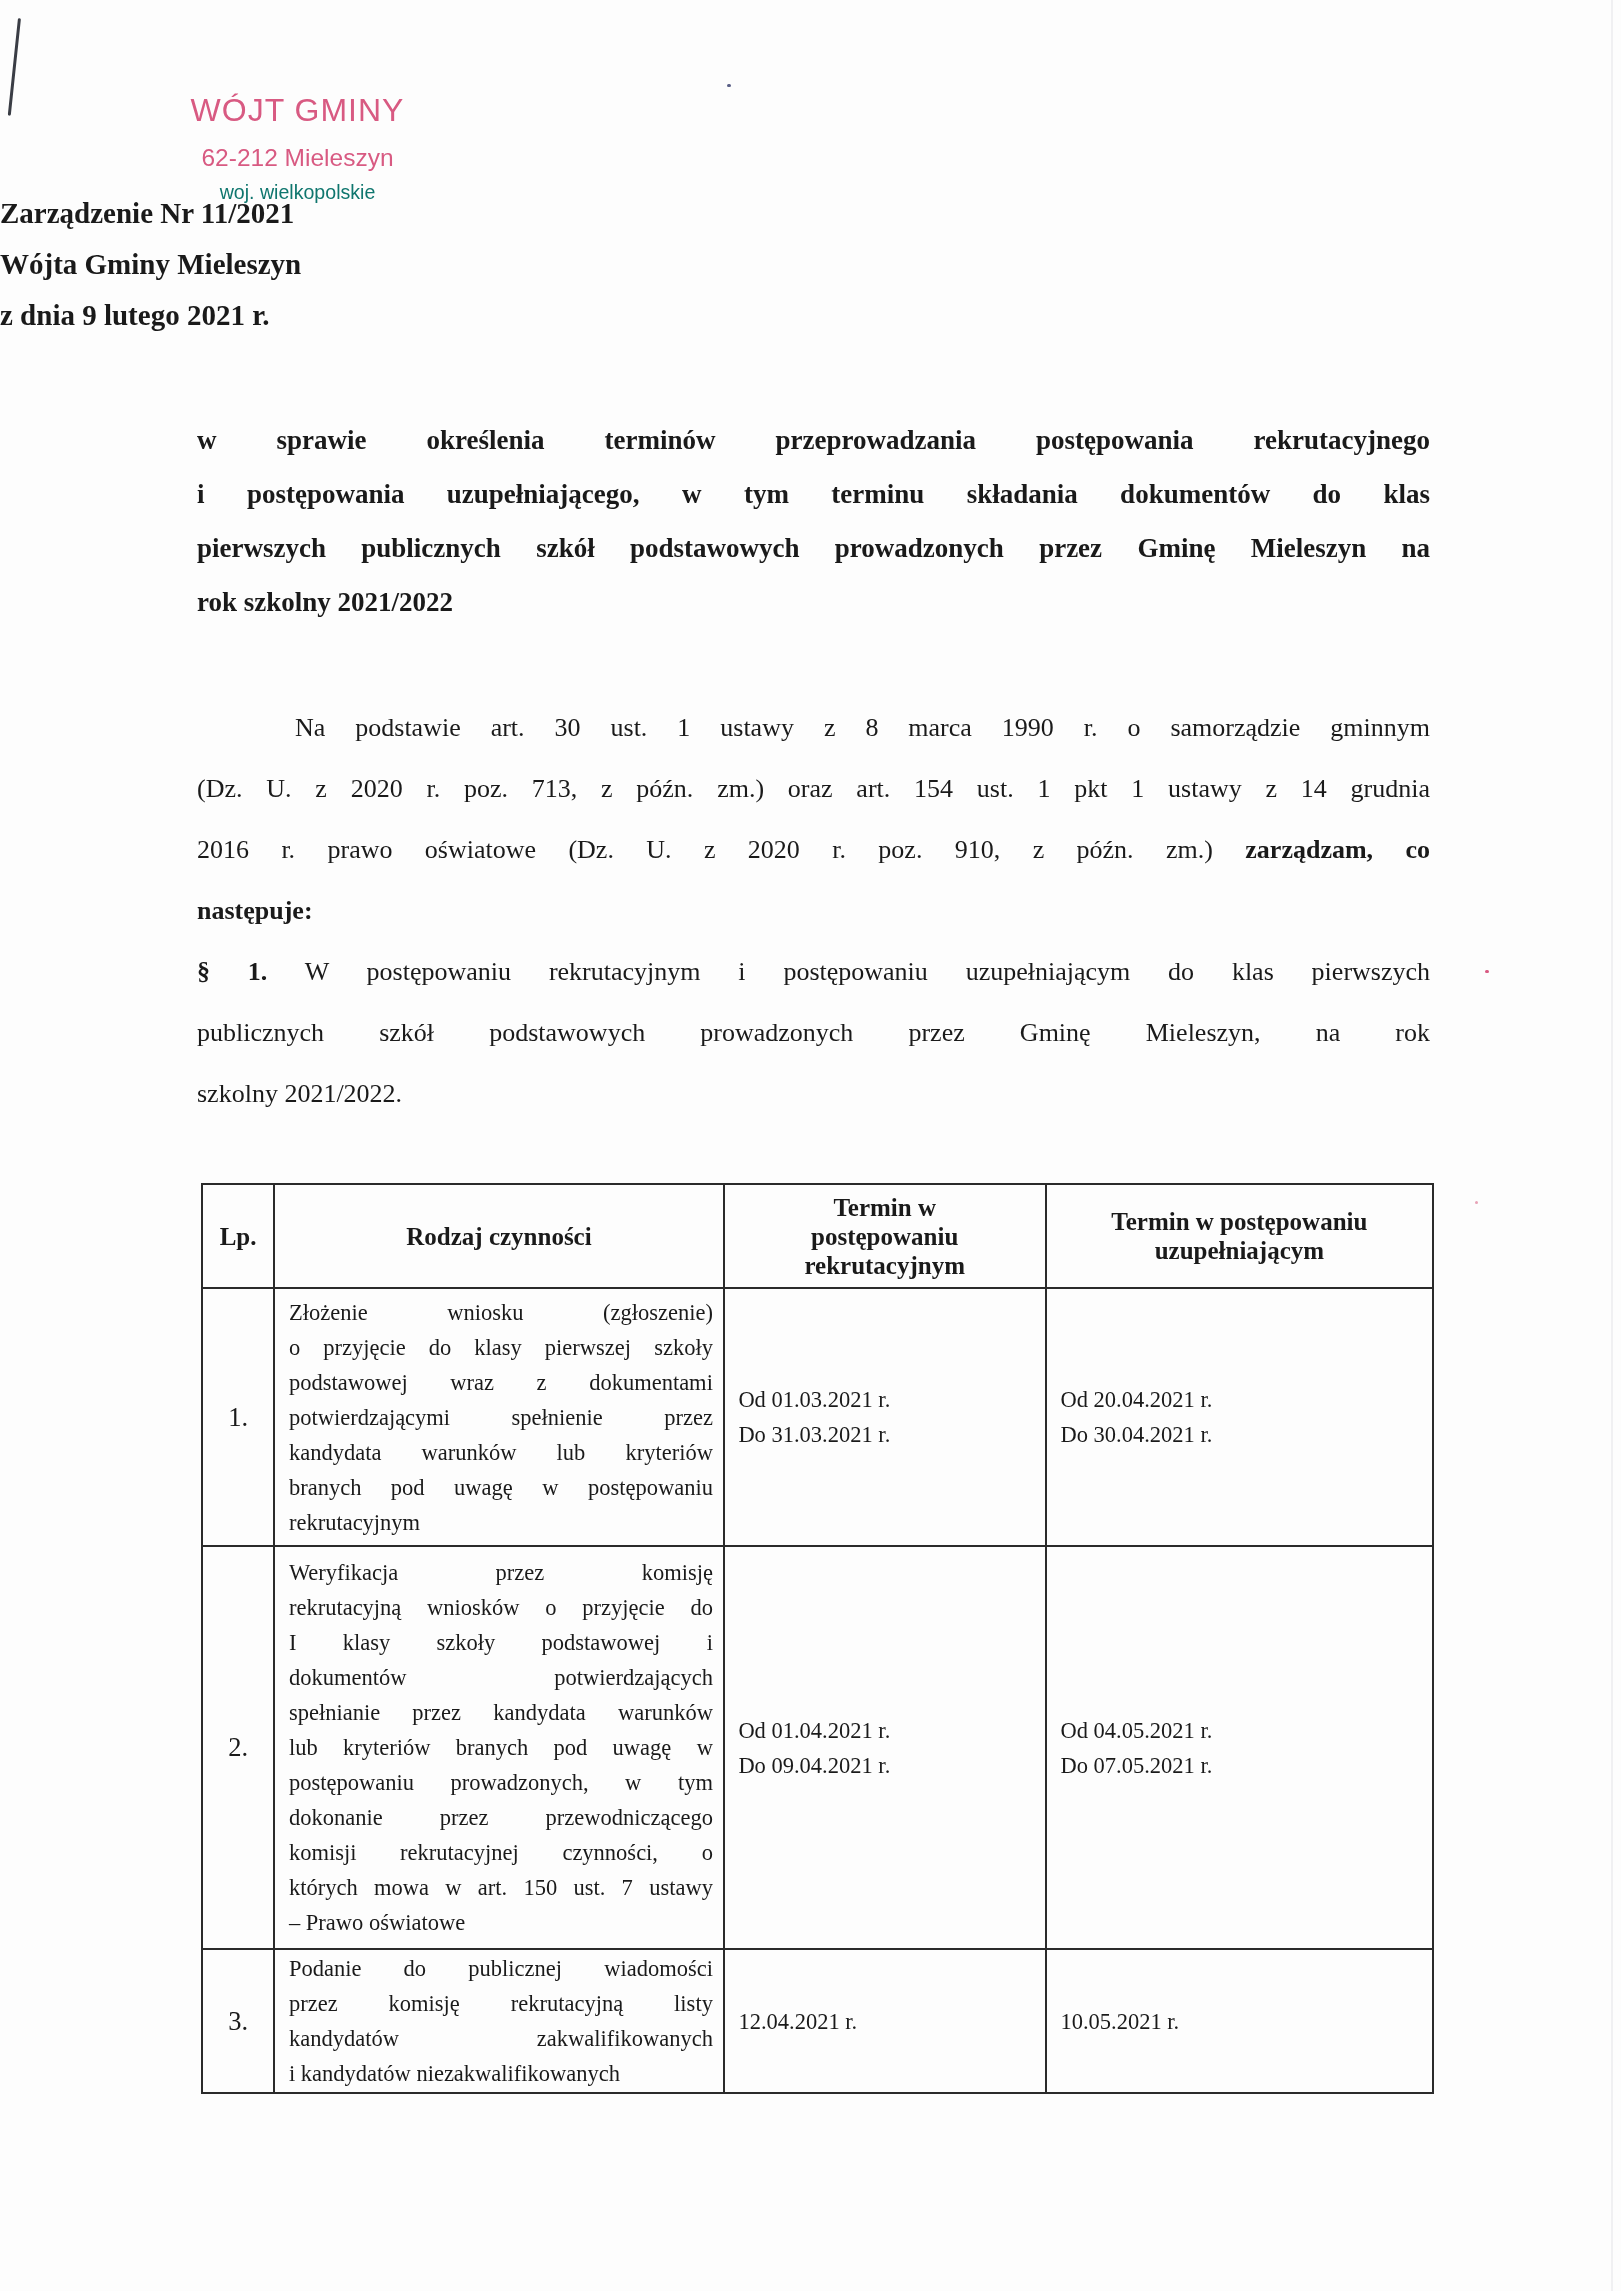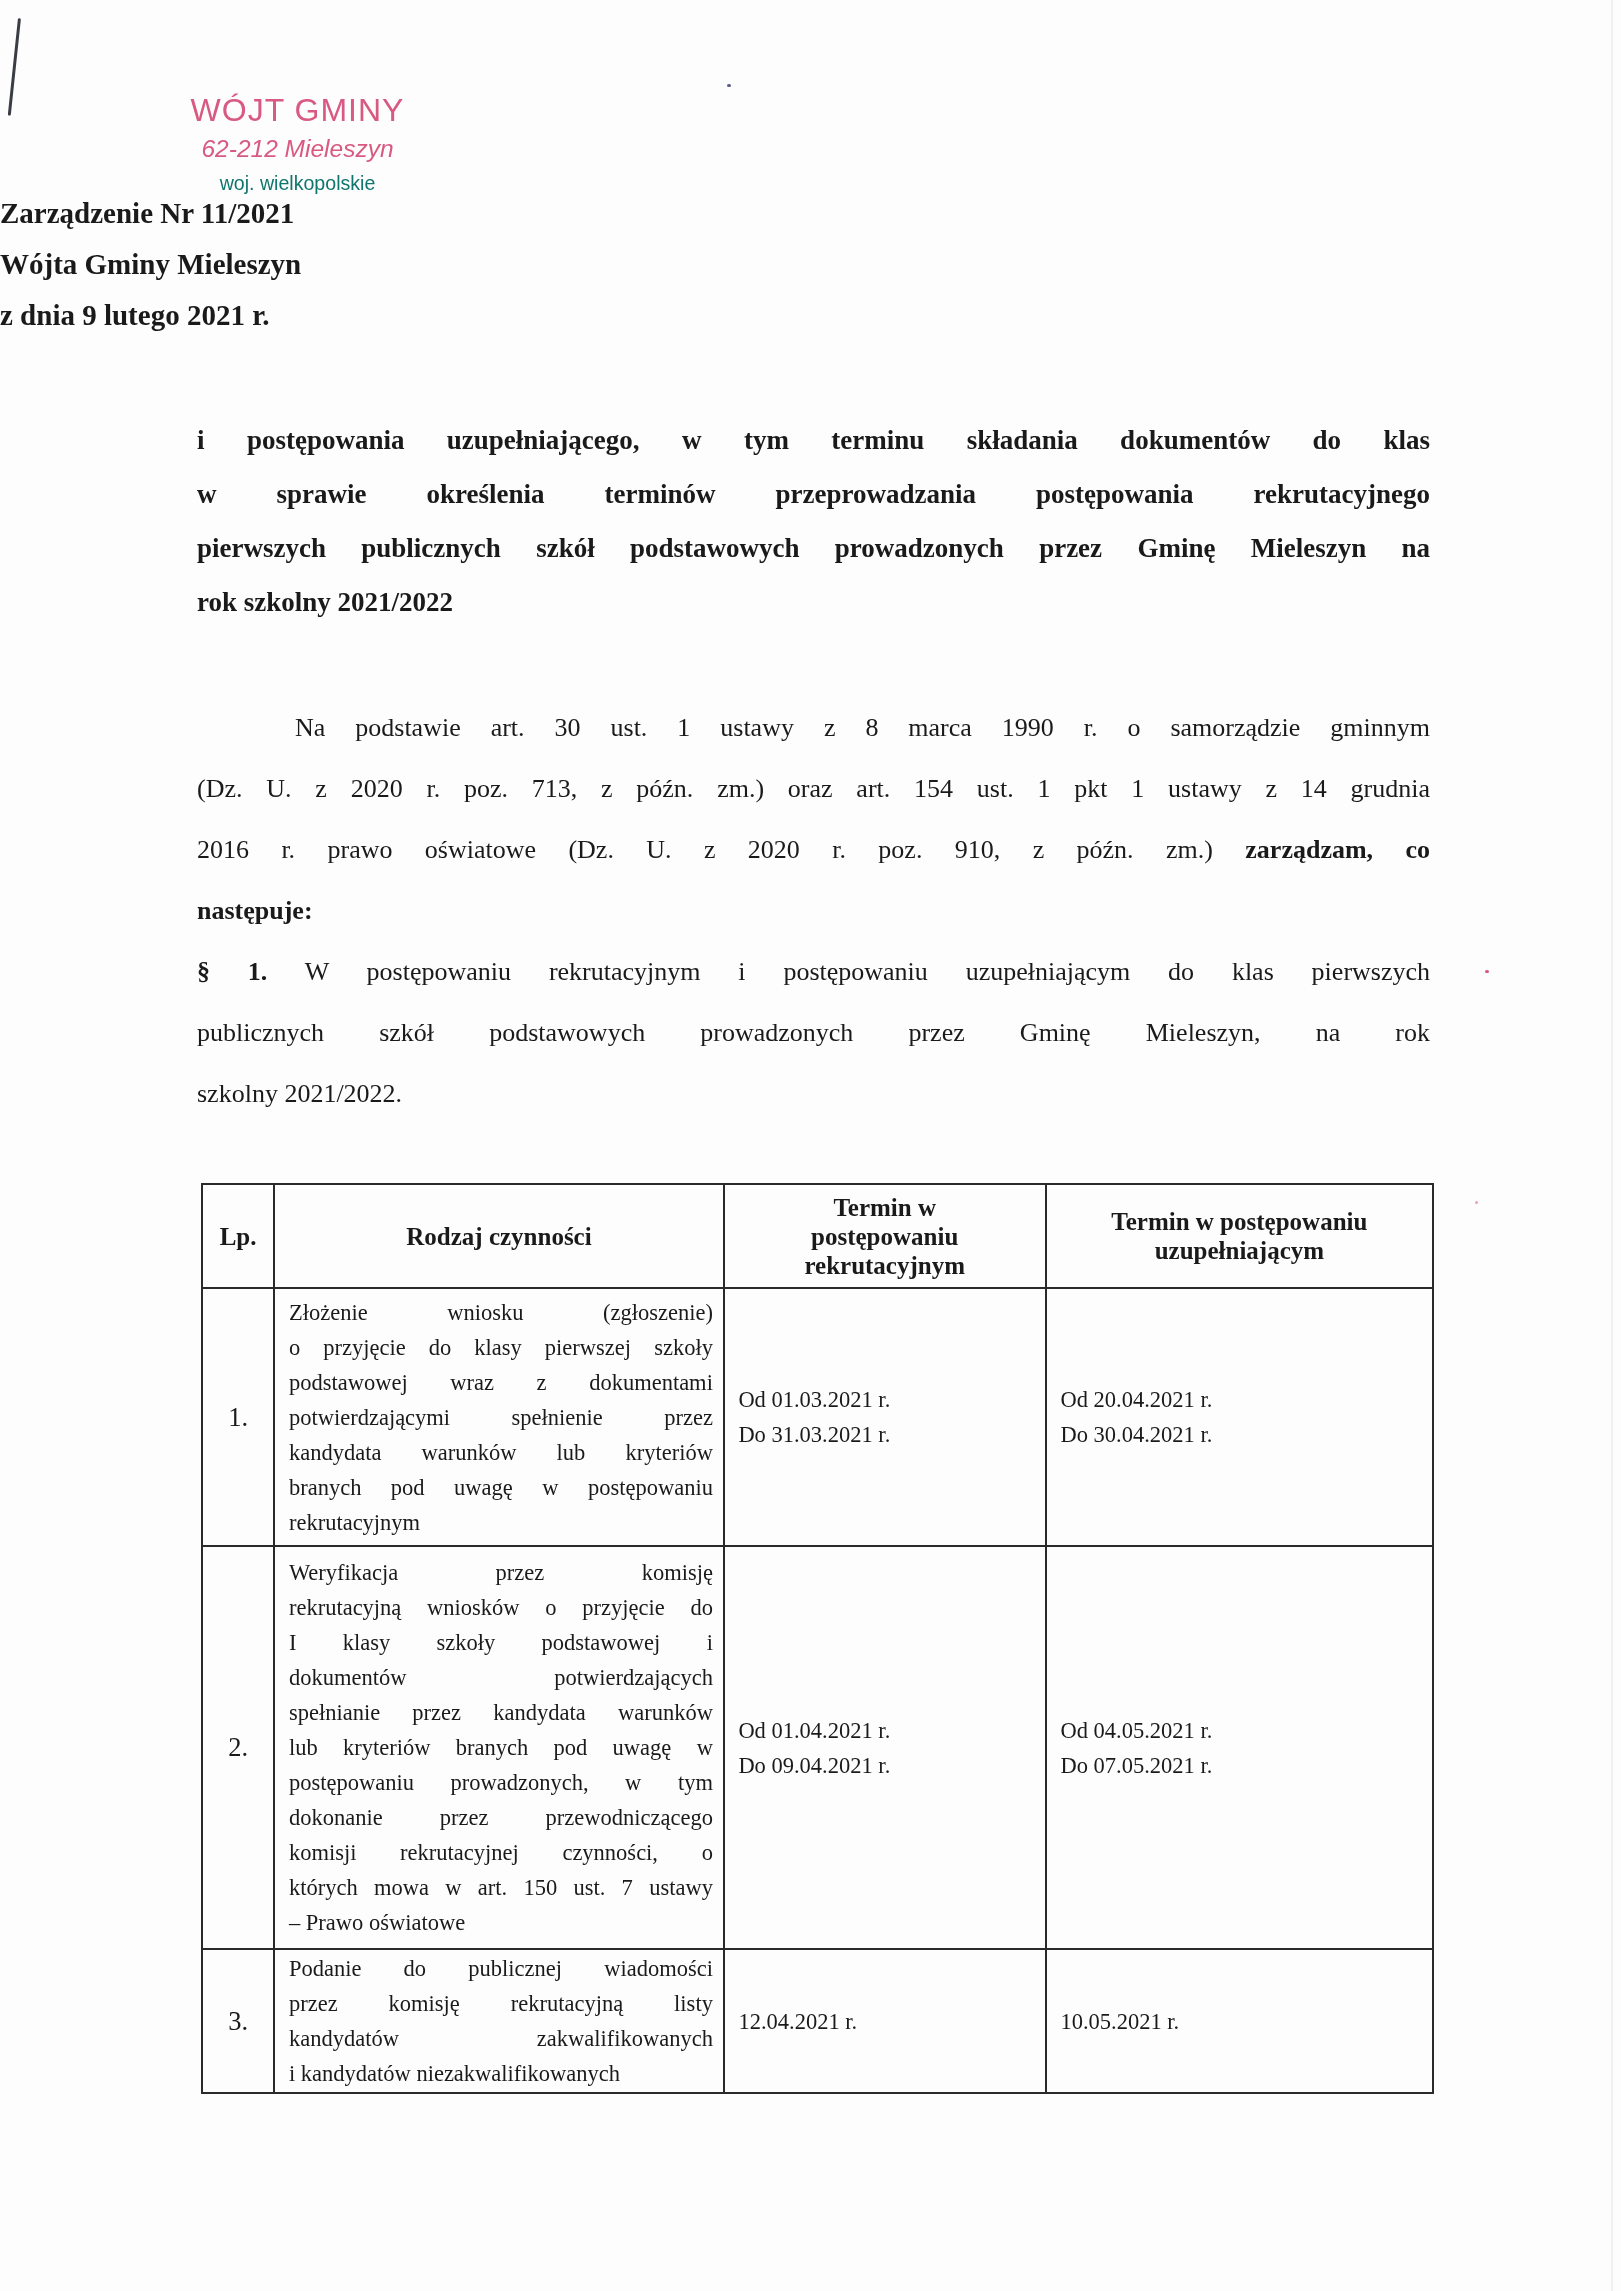--- a/index.html
+++ b/index.html
@@ -13,21 +13,21 @@
   .pencil-line {
     position: absolute; left: 17.6px; top: 17.6px; width: 2.9px; height: 98px;
     background: #3a3d45; transform: rotate(6deg); transform-origin: top left; border-radius: 2px;
   }
   .stamp {
     position: absolute; left: 165px; top: 94px; width: 265px;
     font-family: "Liberation Sans", "DejaVu Sans", sans-serif;
     text-align: center; line-height: 1;
   }
   .stamp .s1 { font-size: 32px; letter-spacing: 1px; display: block; color: #d85a82; }
-  .stamp .s2 { font-size: 24.5px; display: block; margin-top: 11px; color: #d85a82; font-style: italic; }
+  .stamp .s2 { font-size: 24.5px; display: block; margin-top: 20px; color: #d85a82; }
   .stamp .s3 { font-size: 19.6px; display: block; margin-top: 12px; color: #0f766e; }
   .speck { position: absolute; width: 3.9px; height: 2.9px; border-radius: 2px; }
 
   .title-block {
     position: absolute; left: 0; top: 188px; width: 1621px; 
     font-weight: bold; font-size: 29px; line-height: 51px;
   }
   .title-block div { display: block; }
 
   .subject {
@@ -79,22 +79,22 @@
 <div class="speck" style="left:1485px;top:970px;background:#d85a82;"></div>
 <div class="speck" style="left:1475px;top:1201px;width:2.9px;background:#e7a2b6;"></div>
 
 <div class="title-block">
   <div>Zarządzenie Nr 11/2021</div>
   <div>Wójta Gminy Mieleszyn</div>
   <div>z dnia 9 lutego 2021 r.</div>
 </div>
 
 <div class="subject">
+  <span class="jl">w sprawie określenia terminów przeprowadzania postępowania rekrutacyjnego</span>
   <span class="jl">i postępowania uzupełniającego, w tym terminu składania dokumentów do klas</span>
-  <span class="jl">w sprawie określenia terminów przeprowadzania postępowania rekrutacyjnego</span>
   <span class="jl">pierwszych publicznych szkół podstawowych prowadzonych przez Gminę Mieleszyn na</span>
   <span class="jl nl">rok szkolny 2021/2022</span>
 </div>
 
 <div class="body-text">
   <span class="jl indent">Na podstawie art. 30 ust. 1 ustawy z 8 marca 1990 r. o samorządzie gminnym</span>
   <span class="jl">(Dz. U. z 2020 r. poz. 713, z późn. zm.) oraz art. 154 ust. 1 pkt 1 ustawy z 14 grudnia</span>
   <span class="jl"><span>2016 r. prawo oświatowe (Dz. U. z 2020 r. poz. 910, z późn. zm.)</span> <b>zarządzam, co</b></span>
   <span class="jl nl"><b>następuje:</b></span>
   <span class="jl"><b>§ 1.</b> <span>W postępowaniu rekrutacyjnym i postępowaniu uzupełniającym do klas pierwszych</span></span>

